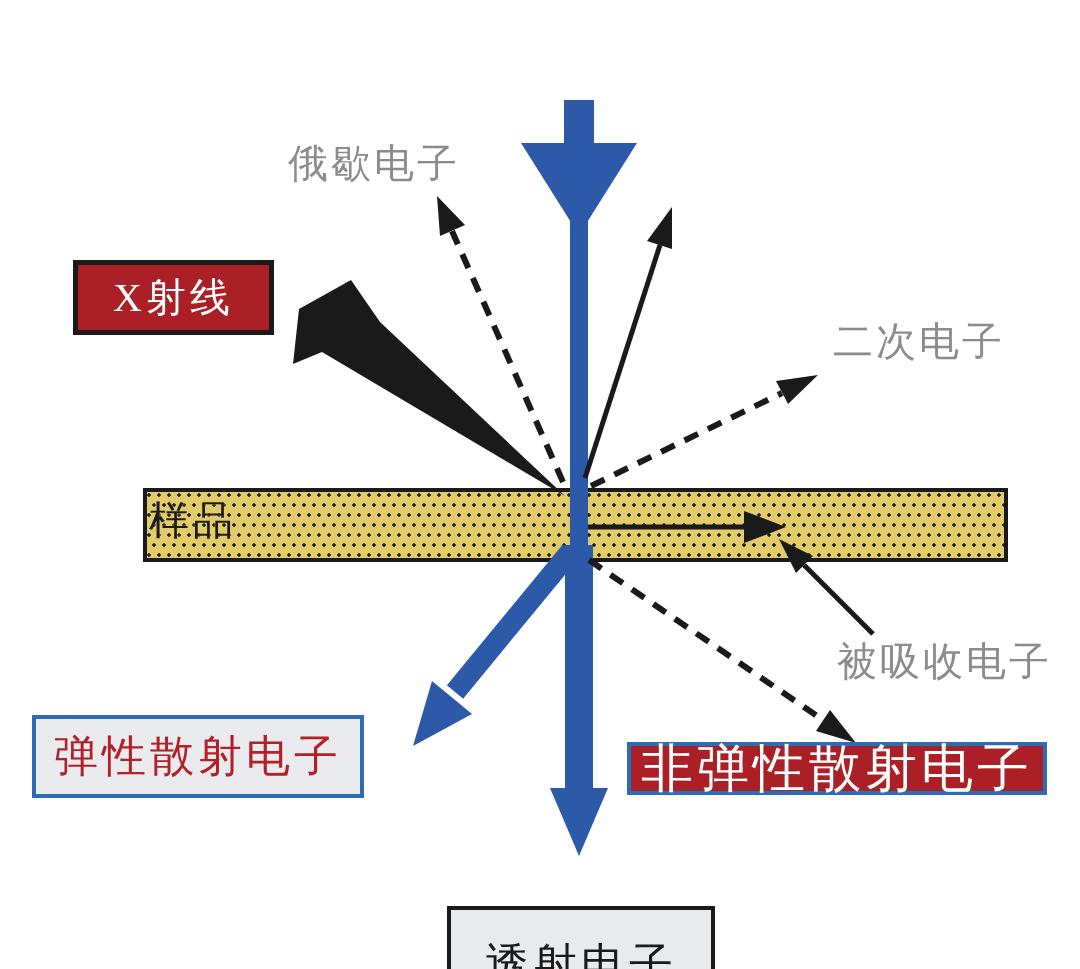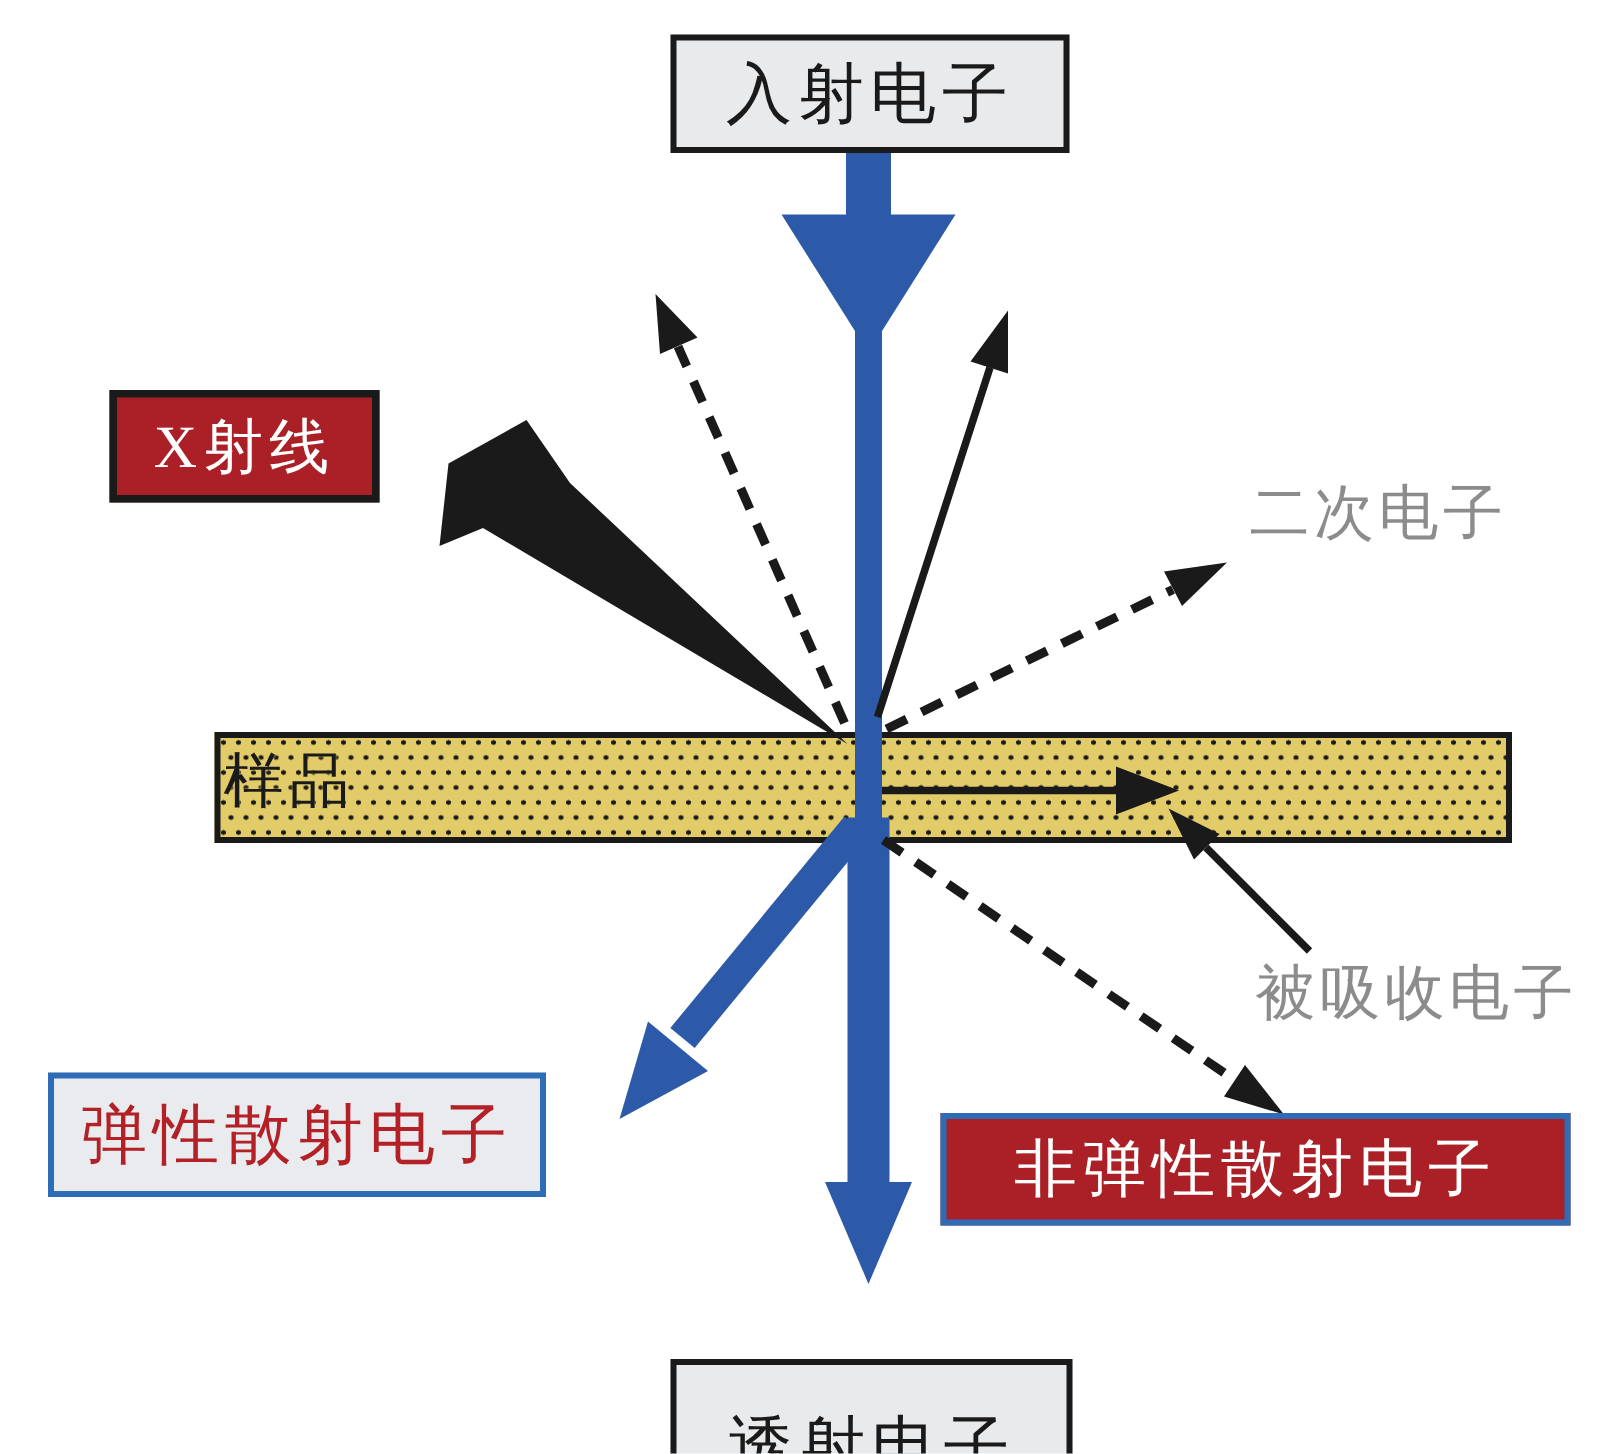--- a/index.html
+++ b/index.html
@@ -27,26 +27,26 @@
     text-shadow:0 0 2px var(--sample_yellow);
   }
   
   .lbox{
     position:absolute;box-sizing:border-box;
     display:flex;align-items:center;justify-content:center;
     font-size:44px;letter-spacing:4px;line-height:1;
   }
   .box-incident{left:447px;top:23px;width:266px;height:79px;
     background:var(--box_gray);border:4px solid var(--ink);color:var(--ink);}
-  .box-xray{left:73px;top:260px;width:180px;height:75px;
+  .box-xray{left:73px;top:260px;width:201px;height:75px;
     background:var(--box_red);border:5px solid var(--ink);color:#ffffff;font-size:40px;}
   .box-elastic{left:32px;top:715px;width:332px;height:83px;
     background:#e9ebee;border:4px solid var(--blue_border);color:var(--red_text);}
-  .box-inelastic{left:627px;top:742px;width:420px;height:75px;
-    background:var(--box_red);border:4px solid var(--blue_border);color:#ffffff;font-size:42px;}
+  .box-inelastic{left:627px;top:742px;width:420px;height:53px;
+    background:var(--box_red);border:4px solid var(--blue_border);color:#ffffff;font-size:52px;}
   .box-transmitted{left:447px;top:906px;width:268px;height:85px;
     background:var(--box_gray);border:4px solid var(--ink);color:var(--ink);align-items:flex-end;}
   
   .glabel{
     position:absolute;color:var(--label_gray);
     font-size:40px;letter-spacing:3px;line-height:1.1;white-space:nowrap;
   }
   .lab-auger{left:288px;top:142px;}
   .lab-backscatter{left:664px;top:156px;}
   .lab-secondary{left:797px;top:320px;margin-left:36px;}
@@ -111,32 +111,30 @@
     </g>
 
     <g>
       <line class="solid" x1="873" y1="634" x2="804" y2="565"></line>
       <polygon class="ink-fill" points="779,539 813,556 796,573"></polygon>
     </g>
   </svg>
 
   <div class="sample-label">样品</div>
 
-  <div class="lbox box-incident">
-    <span>入射电子</span>
-  </div>
   <div class="lbox box-xray">
     <span>X射线</span>
   </div>
   <div class="lbox box-elastic">
     <span>弹性散射电子</span>
   </div>
   <div class="lbox box-inelastic">
     <span>非弹性散射电子</span>
   </div>
   <div class="lbox box-transmitted">
     <span>透射电子</span>
   </div>
 
+  <div class="glabel lab-auger">俄歇电子</div>
   <div class="glabel lab-secondary">二次电子</div>
   <div class="glabel lab-absorbed">被吸收电子</div>
 
 </div>
 
 </body></html>

